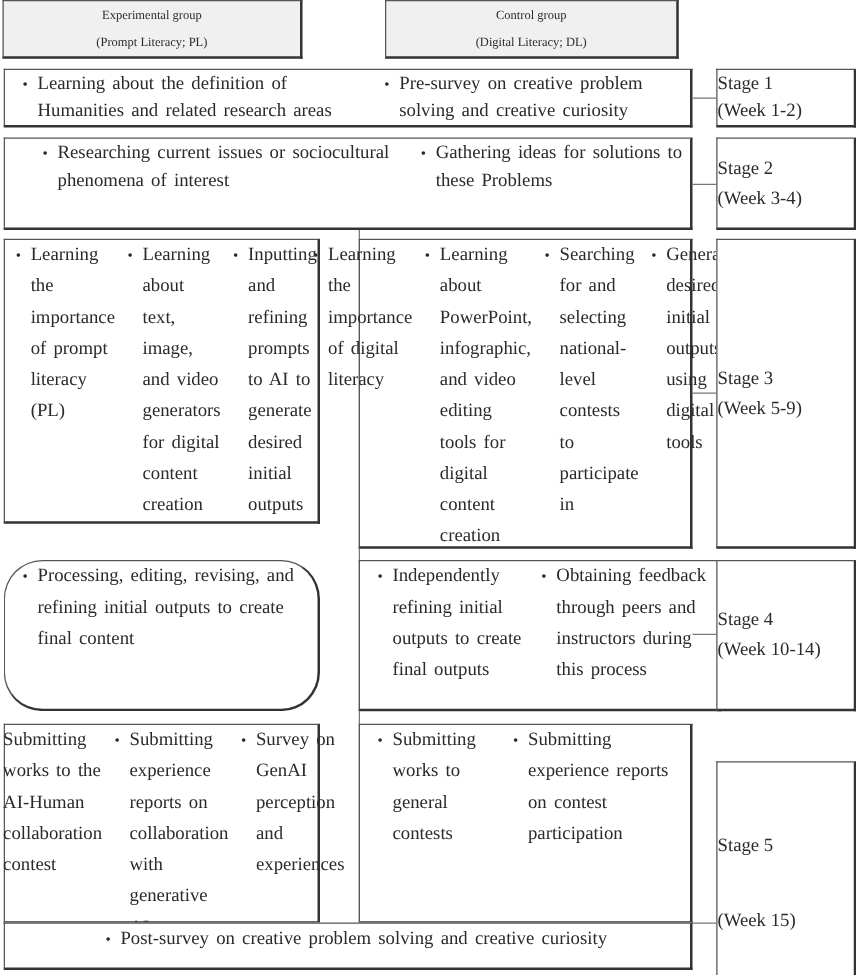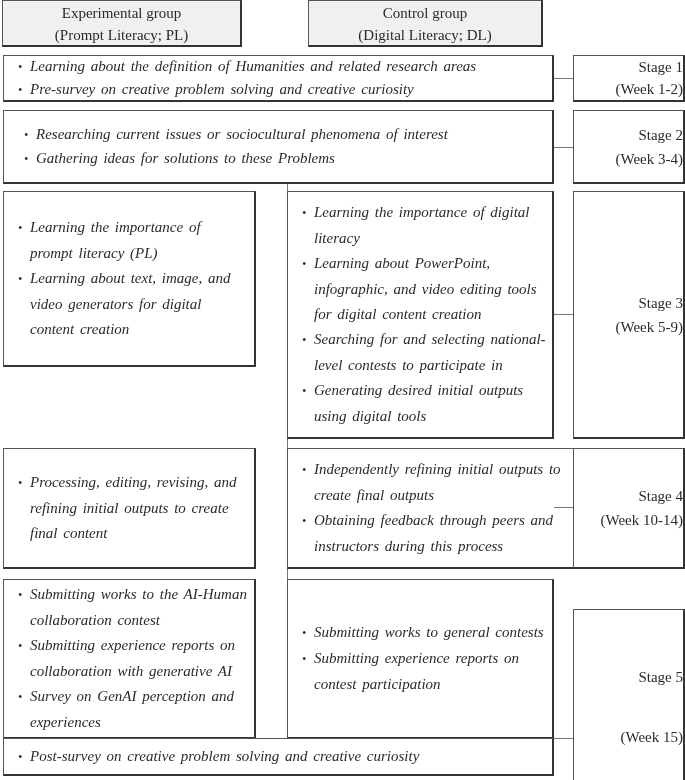--- a/index.html
+++ b/index.html
@@ -1,23 +1,23 @@
 <!DOCTYPE html>
 <html><head>
 <meta charset="utf-8">
 <style>
   html, body { margin: 0; padding: 0; background: #ffffff; }
   body { width: 685px; height: 780px; position: relative; overflow: hidden;
          font-family: "Liberation Serif", "DejaVu Serif", serif; color: #2a2a2a; }
   .box { position: absolute; box-sizing: border-box; border: 1px solid #555;
          border-right: 2px solid #333; border-bottom: 2px solid #333; background: #fff; }
-  .hdr { background: #f0f0f0; text-align: center; font-size: 15px; line-height: 22px; padding-top: 1px; }
+  .hdr { background: #f0f0f0; text-align: center; font-size: 10px; line-height: 22px; padding-top: 1px; }
   .stage { text-align: center; font-size: 15px; line-height: 24px; display: flex;
-           flex-direction: column; justify-content: center; align-items: flex-end; }
-  .content { font-size: 15px; line-height: 25px; display: flex; flex-direction: column; justify-content: center; font-style: italic; }
+           flex-direction: column; justify-content: center; align-items: flex-start; }
+  .content { font-size: 15px; line-height: 25px; display: flex; justify-content: center; }
   .item { padding-left: 22px; text-indent: -12px; word-spacing: 2px; }
   .item::before { content: "\2022"; display: inline-block; width: 12px; text-indent: 0; font-size: 12px; }
   .line { position: absolute; background: #777; }
 </style>
 </head>
 <body>
 
 <div class="box hdr" style="left:2px;top:0;width:240px;height:47px;">
   <div>Experimental group</div>
   <div>(Prompt Literacy; PL)</div>
@@ -32,47 +32,48 @@
 <div class="box content" style="left:3px;top:55px;width:551px;height:47px;padding-left:4px;line-height:22px;">
   <div class="item">Learning about the definition of Humanities and related research areas</div>
   <div class="item">Pre-survey on creative problem solving and creative curiosity</div>
 </div>
 <div class="line" style="left:554px;top:78px;width:19px;height:1px;"></div>
 <div class="box stage" style="left:573px;top:55px;width:112px;height:47px;line-height:22px;">
   <div>Stage 1</div>
   <div>(Week 1-2)</div>
 </div>
 
-<div class="box content" style="left:3px;top:110px;width:551px;height:74px;padding-left:10px;line-height:23px;">
+<div class="box content" style="left:3px;top:110px;width:551px;height:74px;padding-left:20px;line-height:23px;">
   <div class="item">Researching current issues or sociocultural phenomena of interest</div>
   <div class="item">Gathering ideas for solutions to these Problems</div>
 </div>
 <div class="line" style="left:554px;top:147px;width:19px;height:1px;"></div>
 <div class="box stage" style="left:573px;top:110px;width:112px;height:74px;">
   <div>Stage 2</div>
   <div>(Week 3-4)</div>
 </div>
 
-<div class="box content" style="left:3px;top:191px;width:253px;height:176px;padding-left:4px;padding-right:6px;">
+<div class="box content" style="left:3px;top:191px;width:253px;height:228px;padding-left:4px;padding-right:6px;">
   <div class="item">Learning the importance of prompt literacy (PL)</div>
   <div class="item">Learning about text, image, and video generators for digital content creation</div>
+  <div class="item">Inputting and refining prompts to AI to generate desired initial outputs</div>
 </div>
 <div class="box content" style="left:287px;top:191px;width:267px;height:248px;padding-left:4px;padding-right:4px;">
   <div class="item">Learning the importance of digital literacy</div>
   <div class="item">Learning about PowerPoint, infographic, and video editing tools for digital content creation</div>
   <div class="item">Searching for and selecting national-level contests to participate in</div>
   <div class="item">Generating desired initial outputs using digital tools</div>
 </div>
 <div class="line" style="left:554px;top:314px;width:19px;height:1px;"></div>
 <div class="box stage" style="left:573px;top:191px;width:112px;height:248px;">
   <div>Stage 3</div>
   <div>(Week 5-9)</div>
 </div>
 
-<div class="box content" style="left:3px;top:448px;width:253px;height:121px;padding-left:4px;padding-right:6px;">
+<div class="box content" style="left:3px;top:448px;width:253px;height:121px;padding-left:4px;padding-right:6px;border-radius:31px;">
   <div class="item">Processing, editing, revising, and refining initial outputs to create final content</div>
 </div>
 <div class="box content" style="left:287px;top:448px;width:290px;height:121px;padding-left:4px;padding-right:4px;">
   <div class="item">Independently refining initial outputs to create final outputs</div>
   <div class="item">Obtaining feedback through peers and instructors during this process</div>
 </div>
 <div class="line" style="left:554px;top:507px;width:19px;height:1px;"></div>
 <div class="box stage" style="left:573px;top:448px;width:112px;height:121px;">
   <div>Stage 4</div>
   <div>(Week 10-14)</div>

